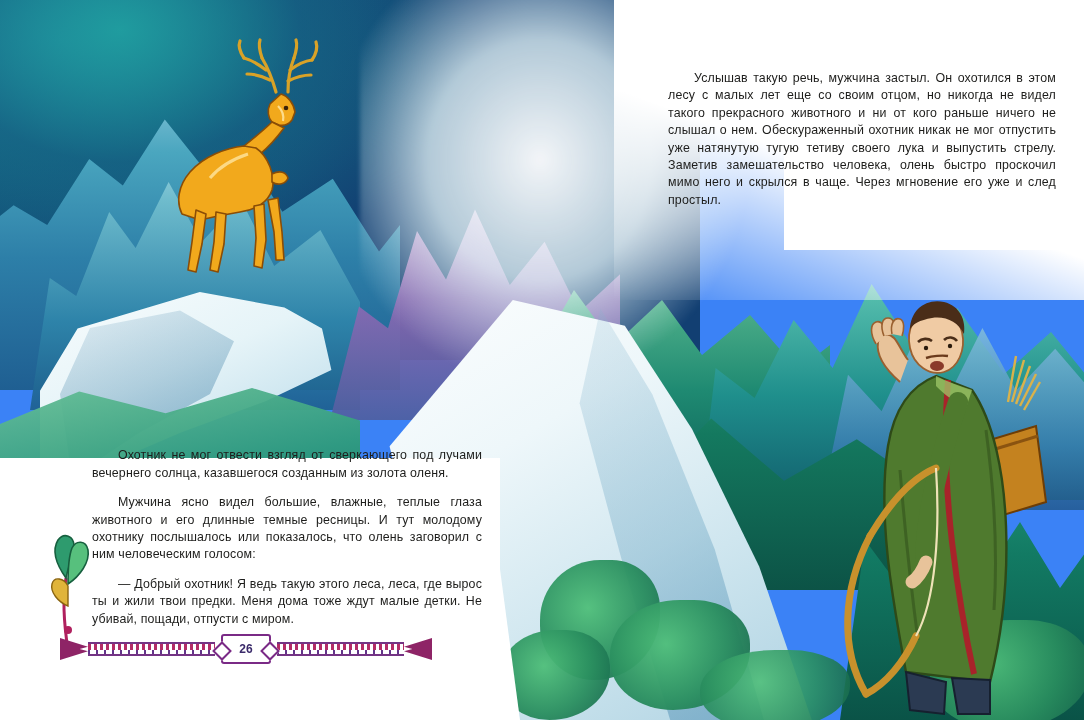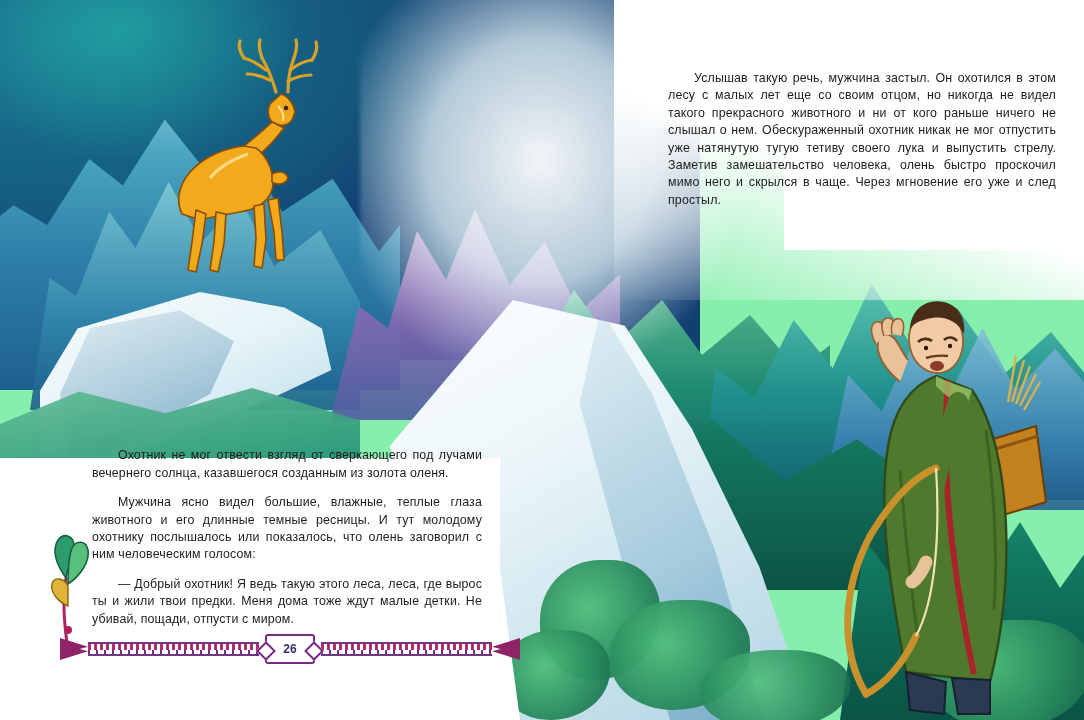--- a/index.html
+++ b/index.html
@@ -12,21 +12,21 @@
     height: 720px;
     overflow: hidden;
     font-family: "Liberation Sans", sans-serif;
   }
 
   #page {
     position: relative;
     width: 1084px;
     height: 720px;
     overflow: hidden;
-    background: #86efac;
+    background: #3b82f6;
   }
 
   
   .art {
     position: absolute;
     inset: 0;
     overflow: hidden;
   }
 
   
@@ -212,21 +212,21 @@
     left: 92px;
     bottom: 92px;
     width: 390px;
   }
 
   
   .ornament-row {
     position: absolute;
     left: 60px;
     bottom: 56px;
-    width: 460px;
+    width: 372px;
     height: 30px;
     display: flex;
     align-items: center;
     justify-content: center;
   }
   .orn-line {
     position: relative;
     flex: 1;
     height: 16px;
     background:

